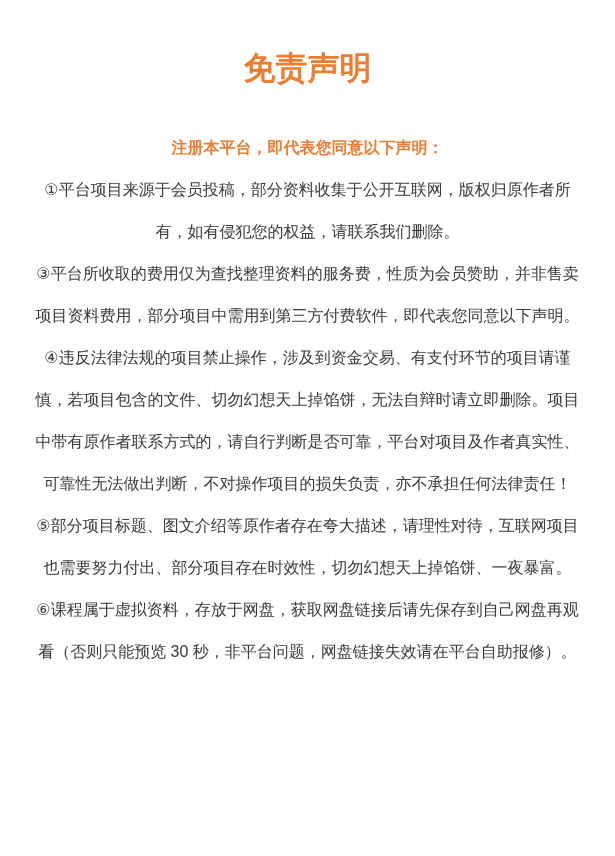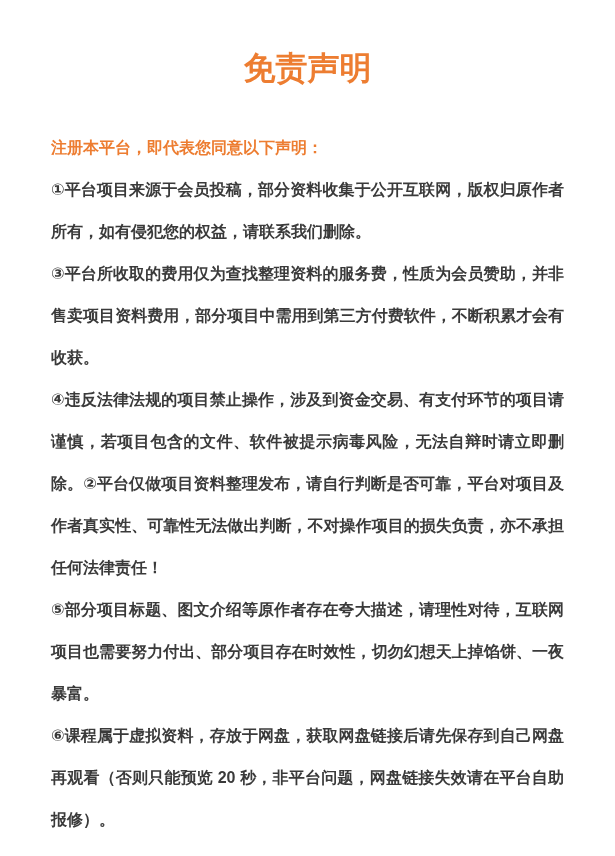--- a/index.html
+++ b/index.html
@@ -8,21 +8,21 @@
     background: #ffffff;
   }
   .page {
     position: relative;
     width: 615px;
     height: 856px;
     margin: 0 auto;
     background: #ffffff;
     overflow: hidden;
     box-sizing: border-box;
-    padding: 0 51px;
+    padding: 0 34px;
     font-family: "Liberation Sans", "DejaVu Sans", sans-serif;
   }
   .doc-title {
     margin: 52px 0 0 0;
     text-align: center;
     font-size: 32px;
     line-height: 32px;
     font-weight: 700;
     color: #ED7D31;
     letter-spacing: 0px;
@@ -30,46 +30,47 @@
   .content {
     margin-top: 43px;
     font-size: 16px;
     line-height: 42px;
     color: #3A3A3A;
     text-align: justify;
   }
   .content p {
     margin: 0;
     padding: 0;
+    text-align: center;
   }
   .intro {
     color: #ED7D31;
     font-weight: 700;
     text-align: left;
   }
   .para {
-    font-weight: 700;
+    font-weight: 400;
   }
 </style>
 </head>
 <body>
 
 <div class="page">
 
   <h1 class="doc-title">免责声明</h1>
 
   <div class="content">
 
     <p class="intro">注册本平台，即代表您同意以下声明：</p>
 
     <p class="para">①平台项目来源于会员投稿，部分资料收集于公开互联网，版权归原作者所有，如有侵犯您的权益，请联系我们删除。</p>
 
 
-    <p class="para">③平台所收取的费用仅为查找整理资料的服务费，性质为会员赞助，并非售卖项目资料费用，部分项目中需用到第三方付费软件，不断积累才会有收获。</p>
+    <p class="para">③平台所收取的费用仅为查找整理资料的服务费，性质为会员赞助，并非售卖项目资料费用，部分项目中需用到第三方付费软件，即代表您同意以下声明。</p>
 
-    <p class="para">④违反法律法规的项目禁止操作，涉及到资金交易、有支付环节的项目请谨慎，若项目包含的文件、软件被提示病毒风险，无法自辩时请立即删除。②平台仅做项目资料整理发布，请自行判断是否可靠，平台对项目及作者真实性、可靠性无法做出判断，不对操作项目的损失负责，亦不承担任何法律责任！</p>
+    <p class="para">④违反法律法规的项目禁止操作，涉及到资金交易、有支付环节的项目请谨慎，若项目包含的文件、切勿幻想天上掉馅饼，无法自辩时请立即删除。项目中带有原作者联系方式的，请自行判断是否可靠，平台对项目及作者真实性、可靠性无法做出判断，不对操作项目的损失负责，亦不承担任何法律责任！</p>
 
     <p class="para">⑤部分项目标题、图文介绍等原作者存在夸大描述，请理性对待，互联网项目也需要努力付出、部分项目存在时效性，切勿幻想天上掉馅饼、一夜暴富。</p>
 
-    <p class="para">⑥课程属于虚拟资料，存放于网盘，获取网盘链接后请先保存到自己网盘再观看（否则只能预览 20 秒，非平台问题，网盘链接失效请在平台自助报修）。</p>
+    <p class="para">⑥课程属于虚拟资料，存放于网盘，获取网盘链接后请先保存到自己网盘再观看（否则只能预览 30 秒，非平台问题，网盘链接失效请在平台自助报修）。</p>
 
   </div>
 </div>
 
 </body></html>

